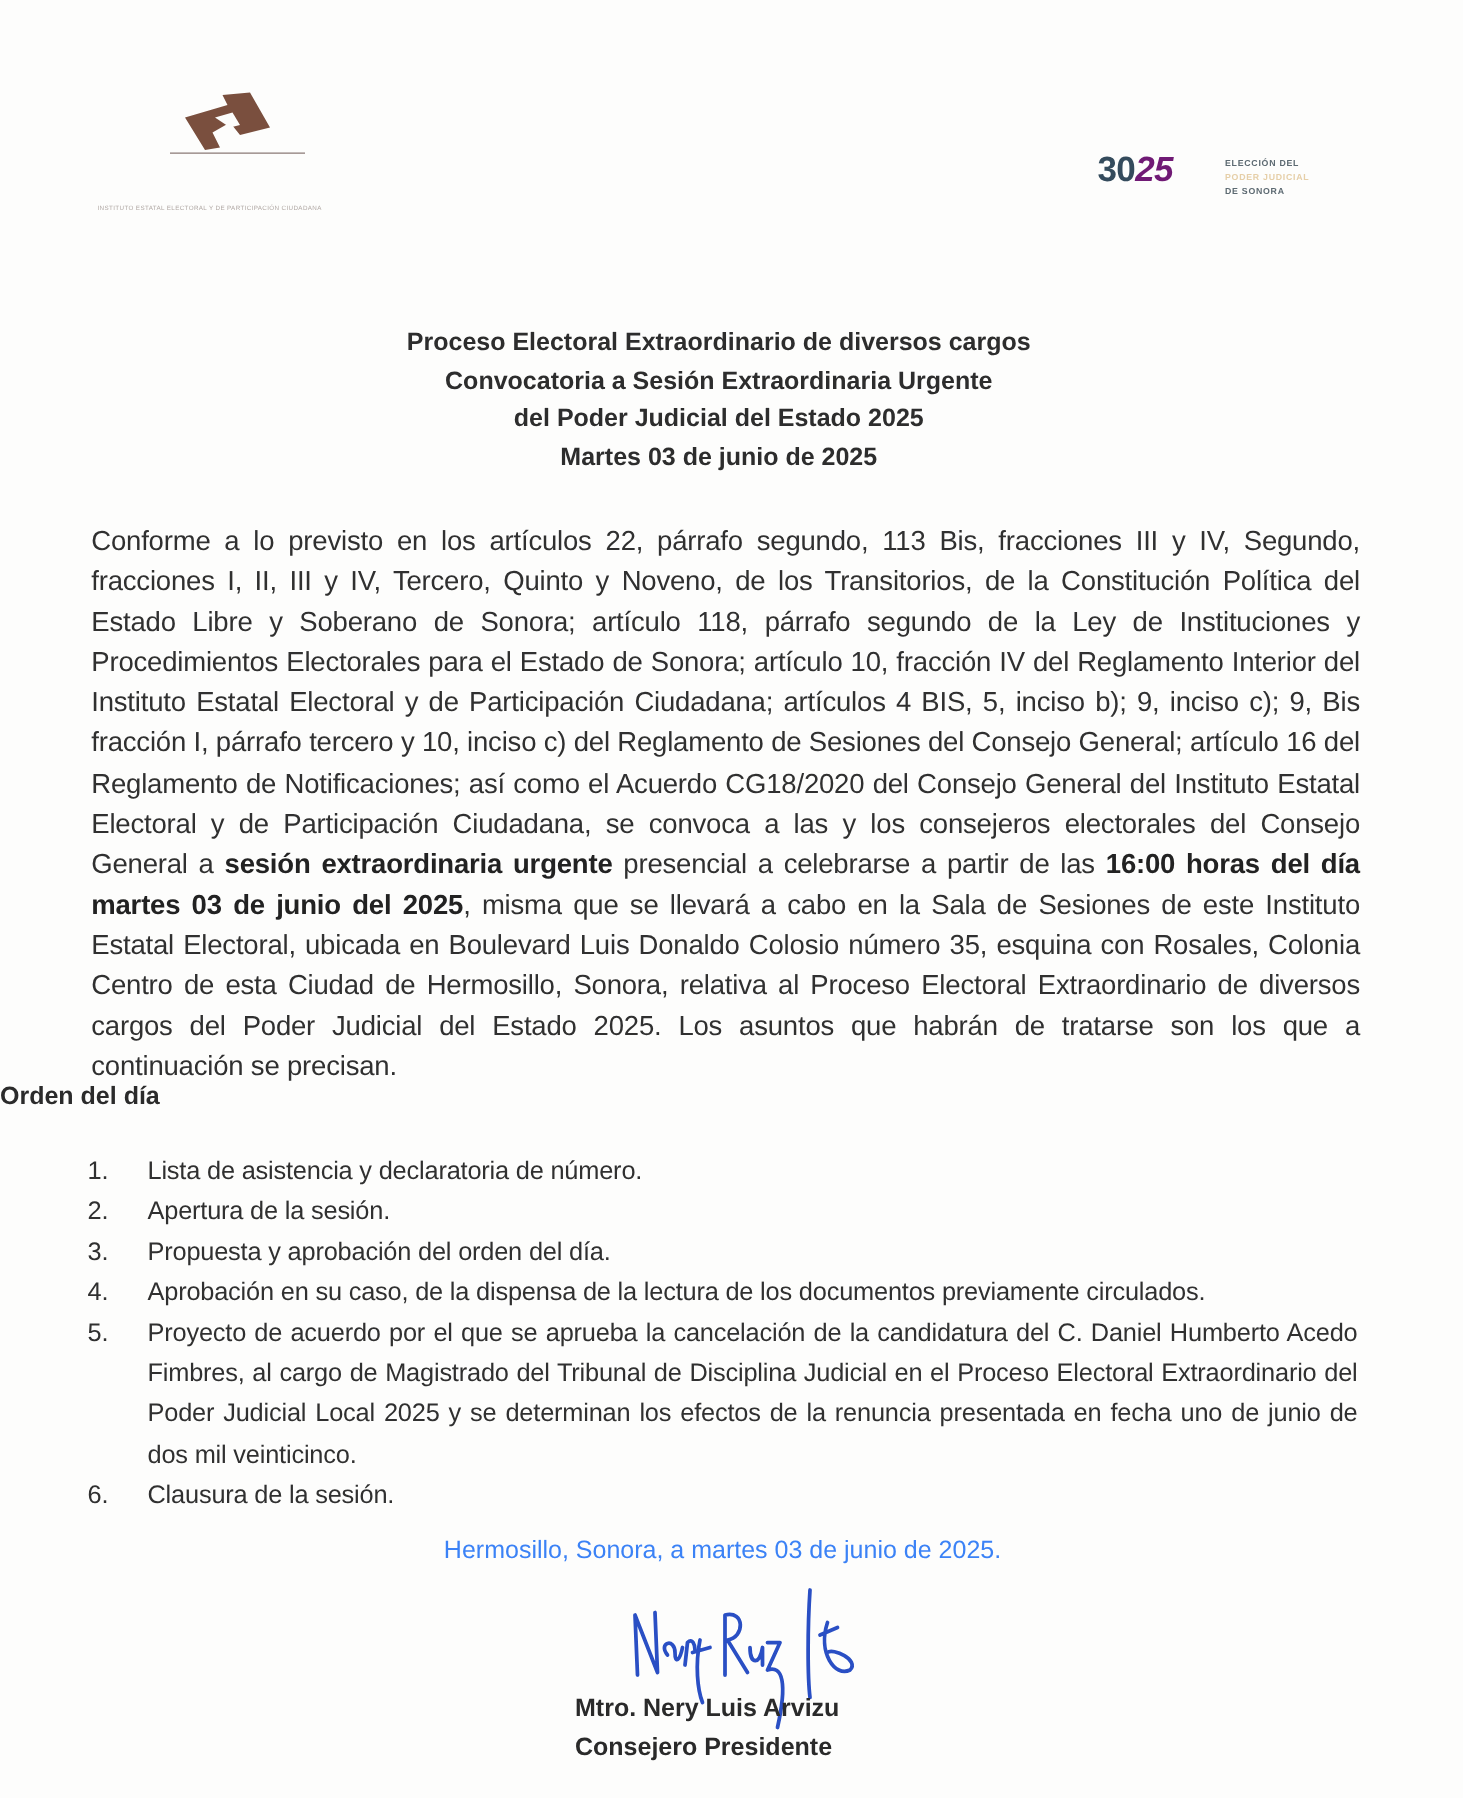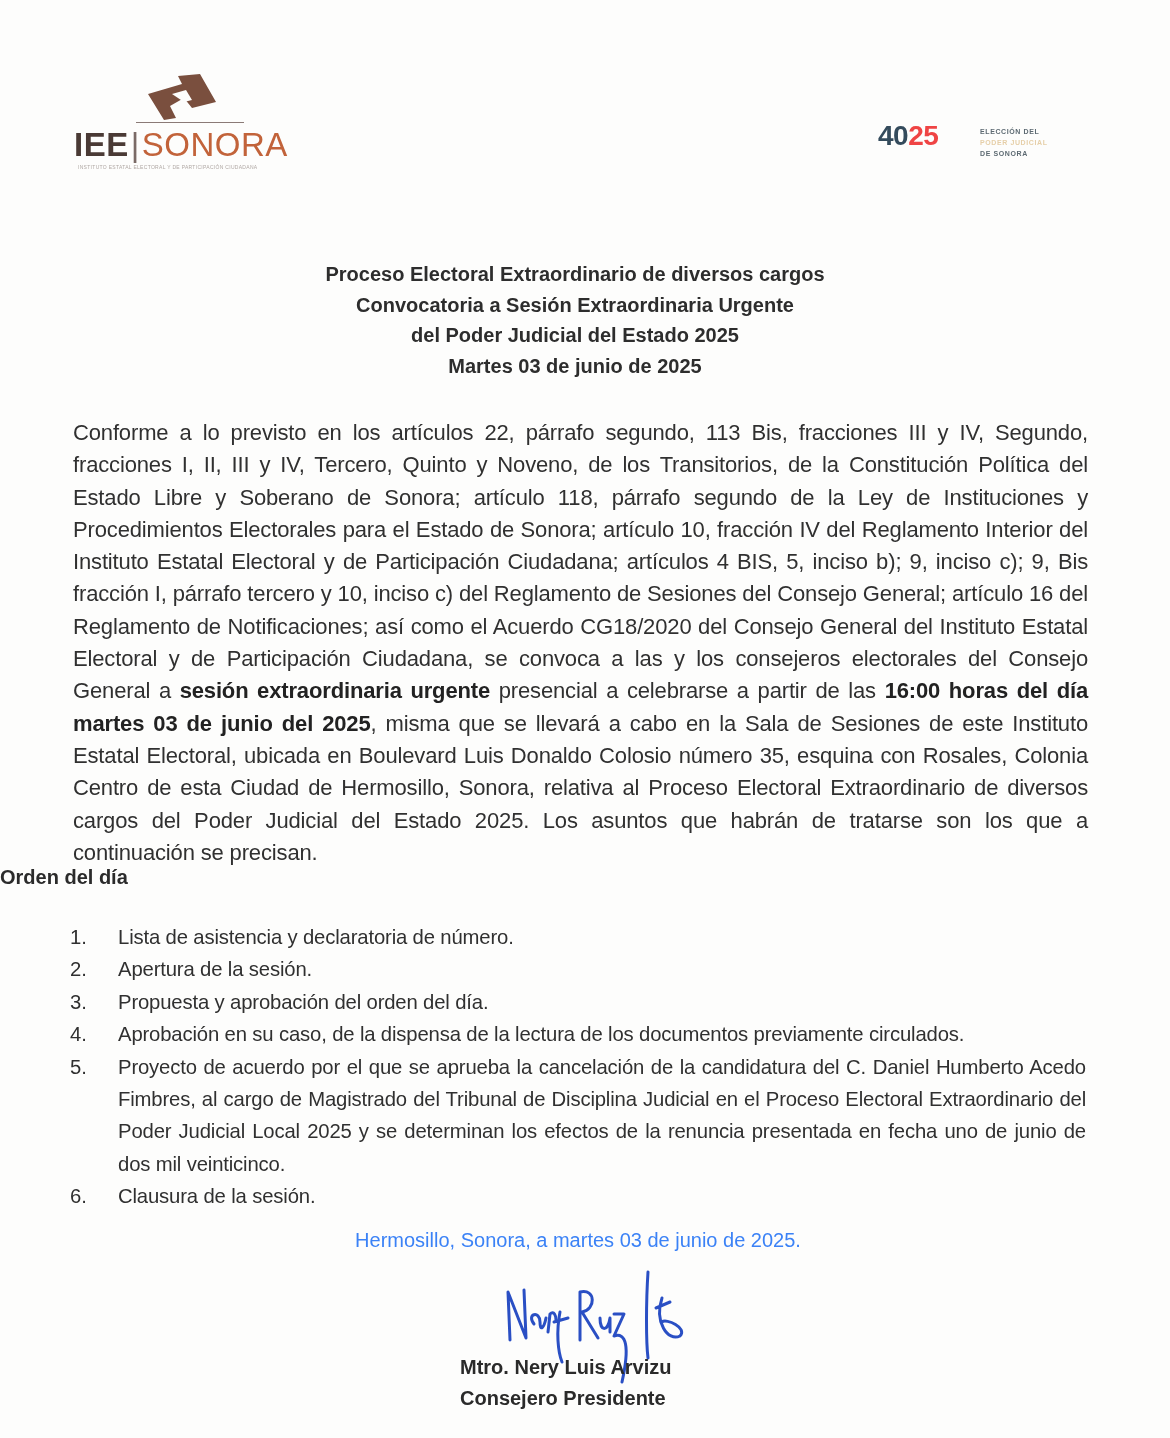--- a/index.html
+++ b/index.html
@@ -14,21 +14,21 @@
     .logo-text { left: 0; top: 54px; font-size: 33px; font-weight: bold; letter-spacing: 0.5px; white-space: nowrap; }
     .logo-iee { color: #4a3a35; }
     .logo-sep { color: #7a6a66; font-weight: normal; margin: 0 2px; }
     .logo-sonora { color: #c2633a; font-weight: normal; }
     .logo-sub { left: 4px; top: 92px; font-size: 5px; color: #b0a8a4; letter-spacing: 0.3px; white-space: nowrap; }
     .logo-rule { left: 62px; top: 50px; width: 108px; height: 1px; background: #8a7a76; }
 
     .logo-right { left: 878px; top: 120px; width: 190px; height: 40px; }
     .year { font-size: 28px; font-weight: bold; white-space: nowrap; letter-spacing: -0.5px; }
     .year .y1 { color: #344b5c; }
-    .year .y2 { color: #ef4444; }
+    .year .y2 { color: #701a75; font-style: italic; }
     .year-label { left: 102px; top: 6px; font-size: 7px; line-height: 11px; color: #5d6a72; letter-spacing: 0.6px; font-weight: bold; }
     .year-label .faded { color: #e6cfa8; }
 
     
     .title-block { left: 0; width: 1150px; top: 259px; text-align: center; font-weight: bold; font-size: 20px; line-height: 30.5px; color: #2d2d2d; }
 
     
     .body-para {
       left: 73px; top: 417px; width: 1015px; font-size: 22px; line-height: 32.3px;
       text-align: justify; color: #303030; letter-spacing: -0.15px;
@@ -49,29 +49,26 @@
   </style>
 </head>
 <body>
 
 <div class="abs logo-left">
   <svg class="abs logo-mark" viewBox="0 0 80 50" width="80" height="50">
     <path d="M6 22 L40 12 L36 4 L58 2 L74 30 L50 36 L42 26 L28 34 L34 46 L22 48 Z" fill="#7a4f3e"></path>
     <path d="M30 22 L44 18 L50 28 L42 30 Z" fill="#fdfdfc"></path>
   </svg>
   <div class="abs logo-rule"></div>
-  <div class="abs logo-text">
-    <span class="logo-iee">IEE</span><span class="logo-sep">|</span><span class="logo-sonora">SONORA</span>
-  </div>
   <div class="abs logo-sub">INSTITUTO ESTATAL ELECTORAL Y DE PARTICIPACIÓN CIUDADANA</div>
 </div>
 
 <div class="abs logo-right">
   <div class="abs year" style="left:0;top:0;">
-    <span class="y1">40</span><span class="y2">25</span>
+    <span class="y1">30</span><span class="y2">25</span>
   </div>
   <div class="abs year-label">
     <div>ELECCIÓN DEL</div>
     <div class="faded">PODER JUDICIAL</div>
     <div>DE SONORA</div>
   </div>
 </div>
 
 <div class="abs title-block">
   <div>Proceso Electoral Extraordinario de diversos cargos</div>

